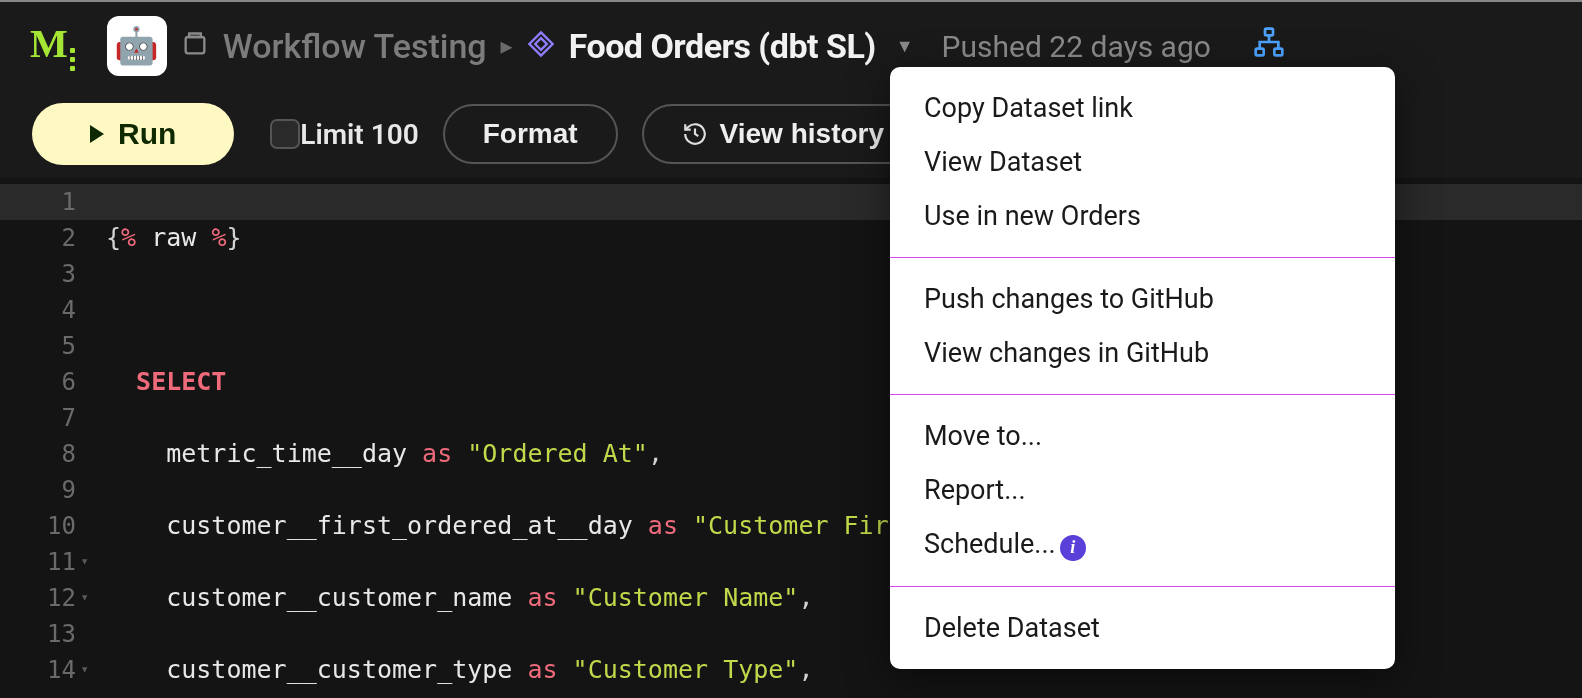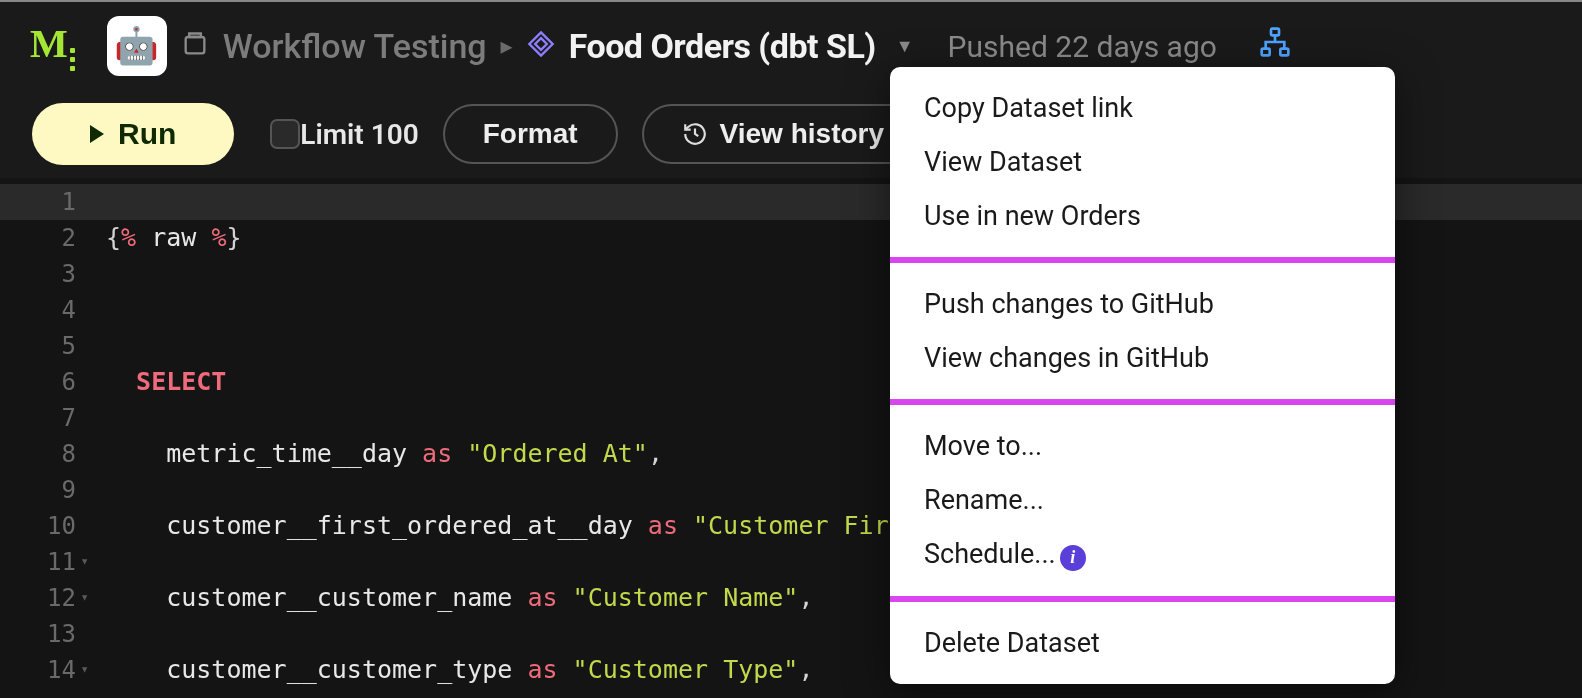--- a/index.html
+++ b/index.html
@@ -45,21 +45,21 @@
     margin-left:18px;
   }
   .crumb-container{
     display:flex;align-items:center;gap:14px;
     font-size:34px;
   }
   .crumb-ws { color:#7c7c7c; font-weight:500;}
   .crumb-title { color:#f2f2f2; font-weight:700;letter-spacing:-0.5px;}
   .chevron-sep { color:#6a6a6a; font-size:24px;}
   .dropdown-caret { color:#8a8a8a; font-size:18px; margin-left:6px;}
-  .pushed-text { color:#8a8a8a; font-size:30px; margin-left:20px;}
+  .pushed-text { color:#8a8a8a; font-size:30px; margin-left:14px;}
   .tree-icon { margin-left:28px; color:#4da3ff;}
   .toolbar {
     display:flex;align-items:center;gap:24px;
     padding: 16px 24px 16px 32px;
     background:#1a1a1a;
     height:88px;
   }
   .run-btn {
     background:#fef9c3;
     color:#0f2a00;
@@ -126,21 +126,21 @@
     top:67px;left:890px;
     width:505px;
     background:#fff;
     border-radius:10px;
     box-shadow:0 10px 40px rgba(0,0,0,.5);
     color:#1a1a1a;
     font-size:27px;
     overflow:hidden;
     z-index:50;
   }
-  .ctx-group{padding:14px 0;border-bottom:6px solid #d946ef;}
+  .ctx-group{padding:14px 0;border-bottom:1px solid #d946ef;}
   .ctx-group:last-child{border-bottom:none;}
   .ctx-item{
     padding:11px 34px;
     display:flex;align-items:center;justify-content:space-between;gap:10px;
     cursor:pointer;
   }
   .ctx-disabled{color:#b0b0b0;cursor:default;}
   .ctx-shortcut{color:#8a8a8a;font-size:24px;}
   .info-badge{
     display:inline-flex;align-items:center;justify-content:center;
@@ -264,21 +264,21 @@
       </div>
     <div class="ctx-item">
         <span>View changes in GitHub</span>
       </div>
   </div>
   <div class="ctx-group">
     <div class="ctx-item">
         <span>Move to...</span>
       </div>
     <div class="ctx-item">
-        <span>Rename...</span>
+        <span>Report...</span>
       </div>
     <div class="ctx-item">
       <span><span>Schedule...</span><span class="info-badge">i</span></span>
     </div>
   </div>
   <div class="ctx-group">
     <div class="ctx-item">
         <span>Delete Dataset</span>
       </div>
   </div>

